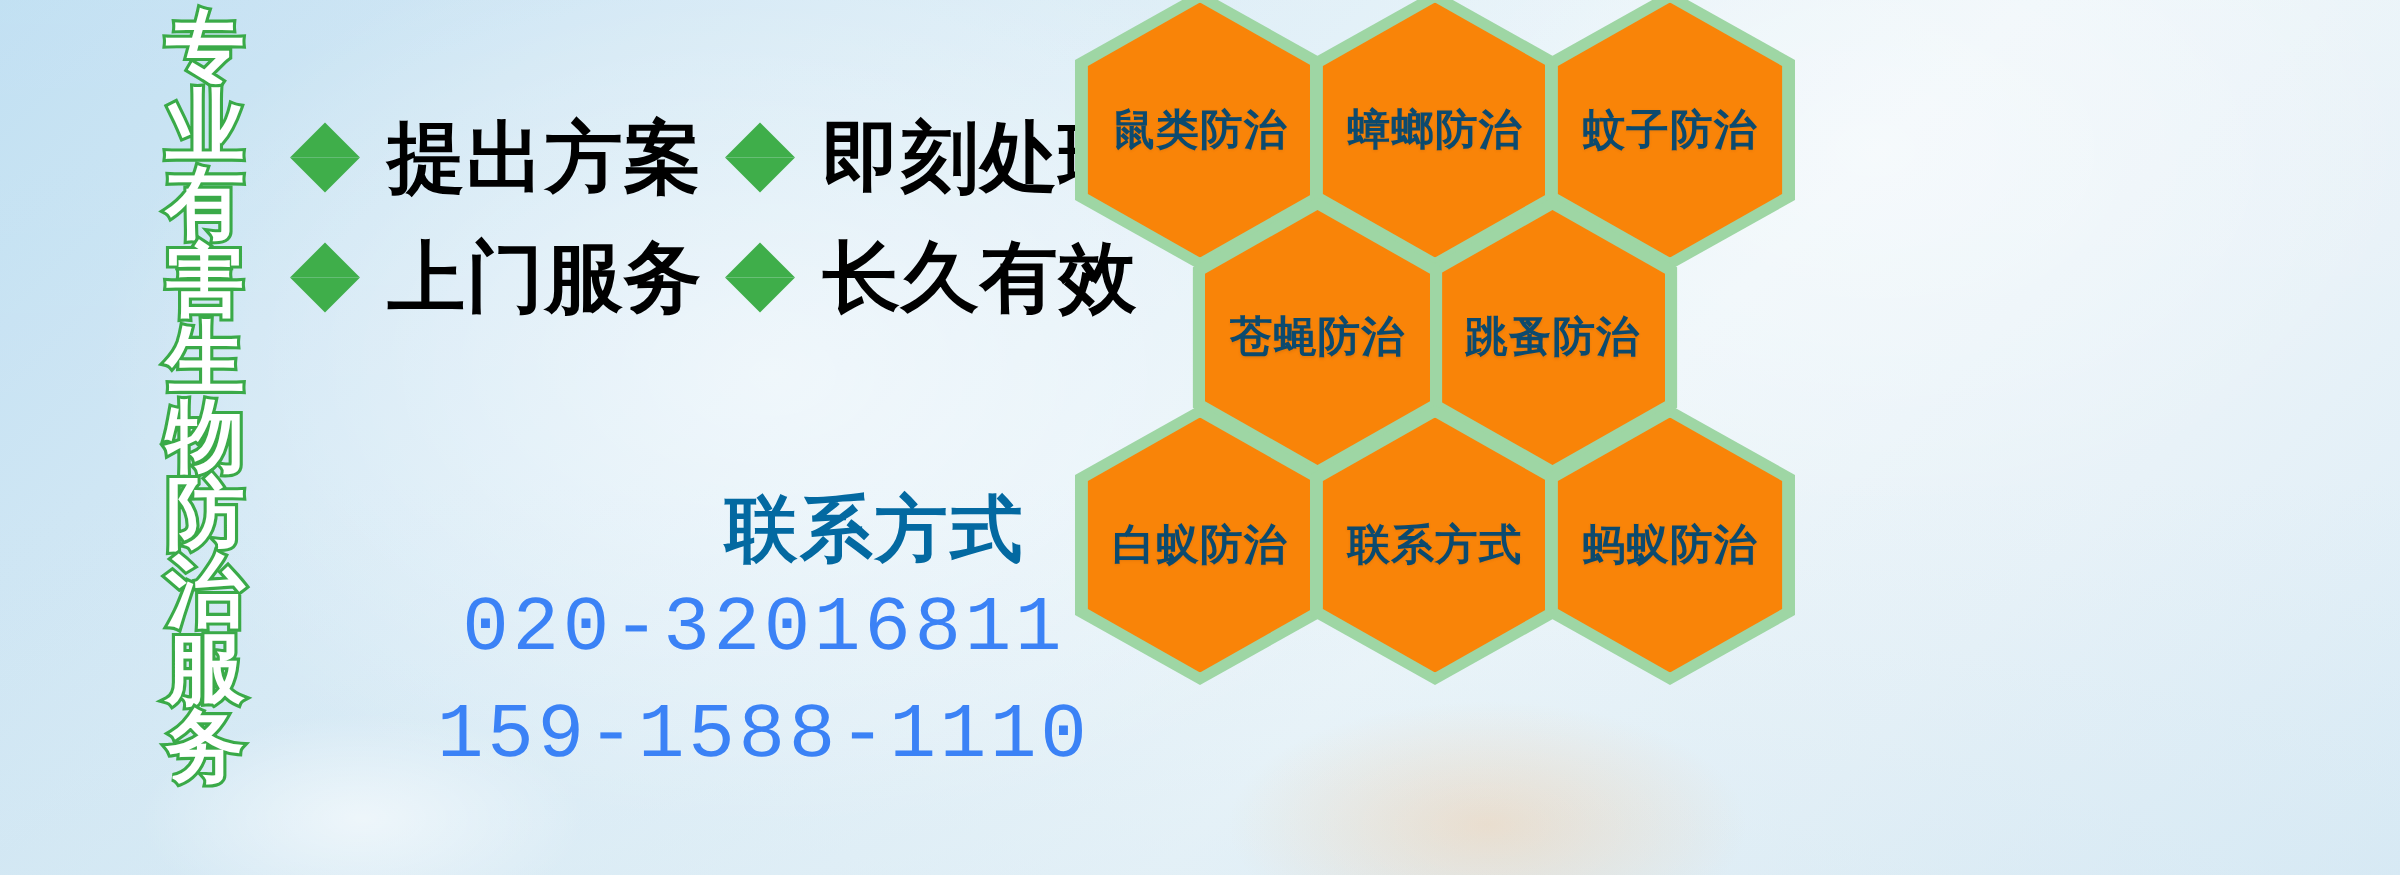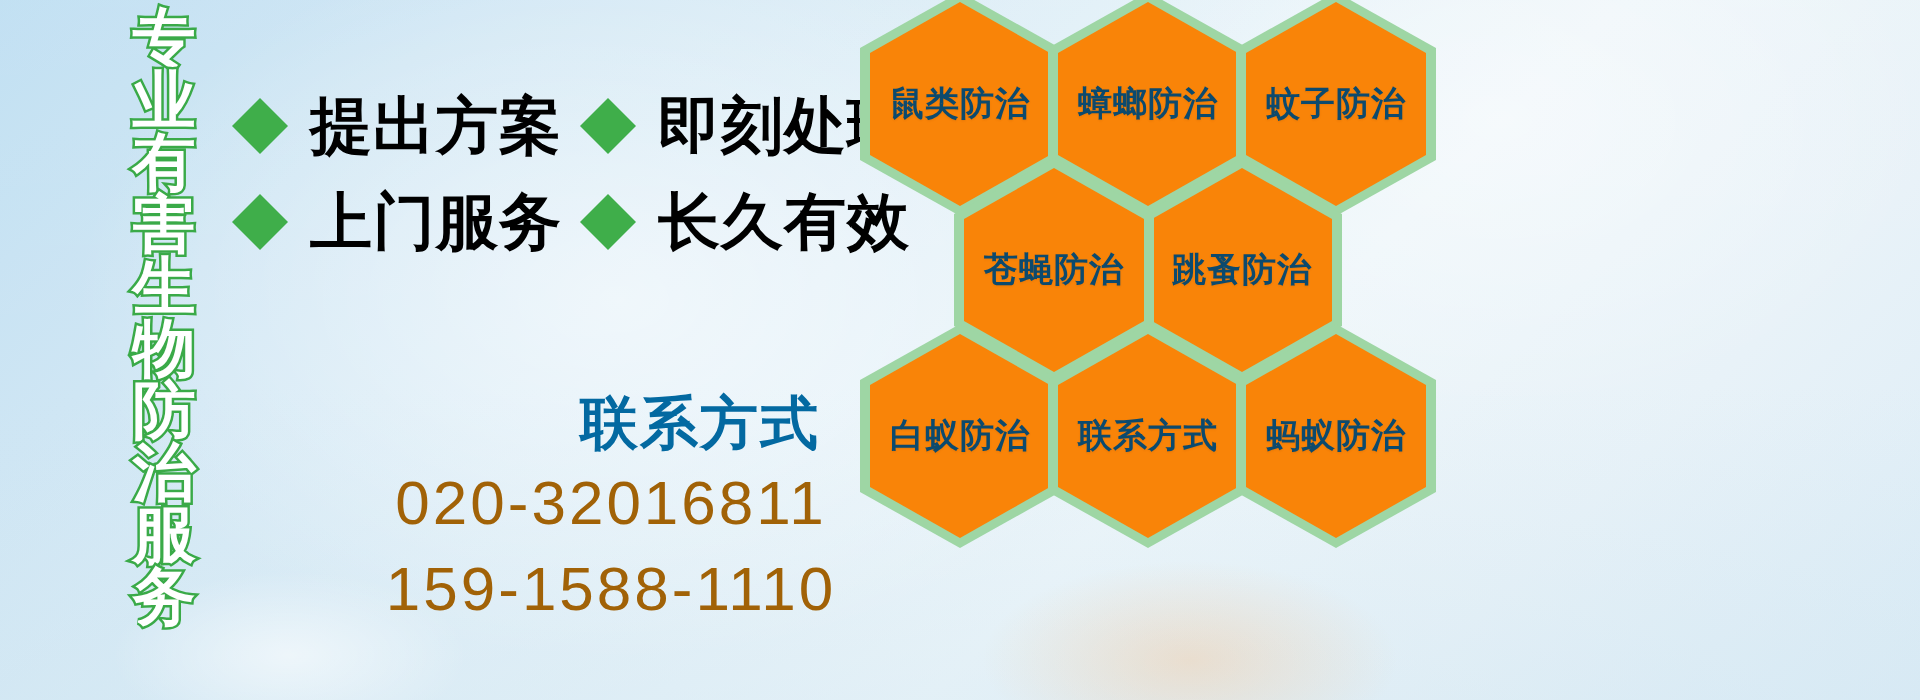--- a/index.html
+++ b/index.html
@@ -66,22 +66,22 @@
   }
   .ftext.second { margin-right:0; }
 
   
   .contact { position:absolute; left:300px; top:386px; width:600px; text-align:center; }
   .contact-title {
     font-size:58px; font-weight:bold; color:#0369a1; letter-spacing:2px; line-height:74px;
     margin-left:200px;
   }
   .phone {
-    font-size:62px; color:#a16207; line-height:86px; letter-spacing:3px;
-    font-family:Liberation Sans, sans-serif;
+    font-size:62px; color:#3b82f6; line-height:86px; letter-spacing:3px;
+    font-family:Liberation Mono, monospace;
     margin-left:22px;
   }
 
   
   .hexwrap { position:absolute; left:852px; top:-8px; width:600px; height:556px; }
   .hex {
     position:absolute; width:200px; height:224px;
     display:flex; align-items:center; justify-content:center;
     background:#9ed6a4;
     clip-path: polygon(50% 0%, 100% 25%, 100% 75%, 50% 100%, 0% 75%, 0% 25%);

